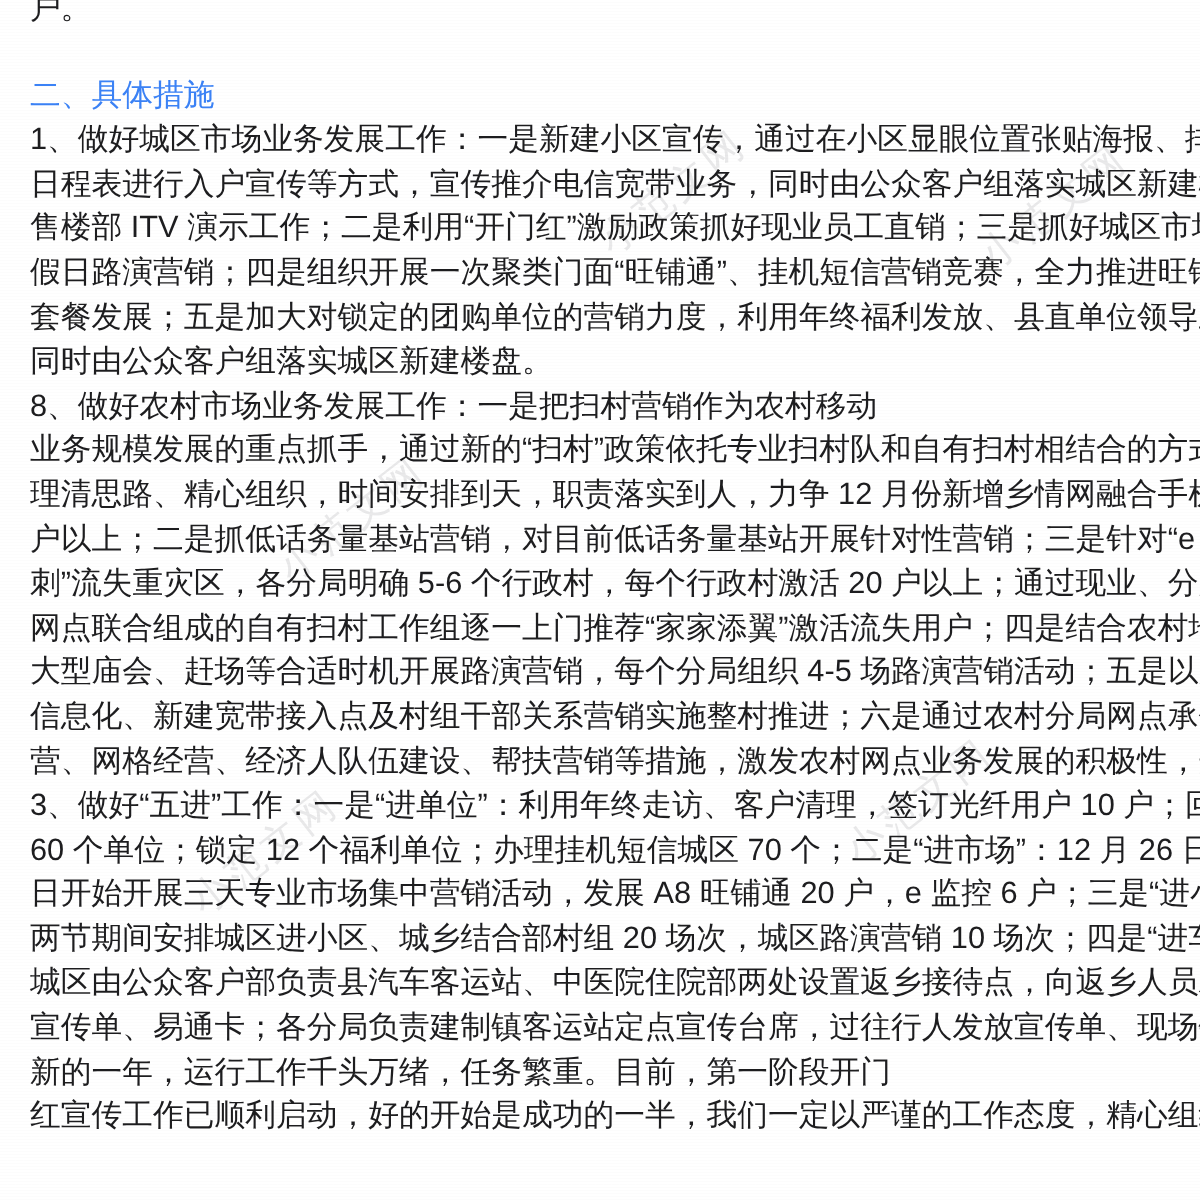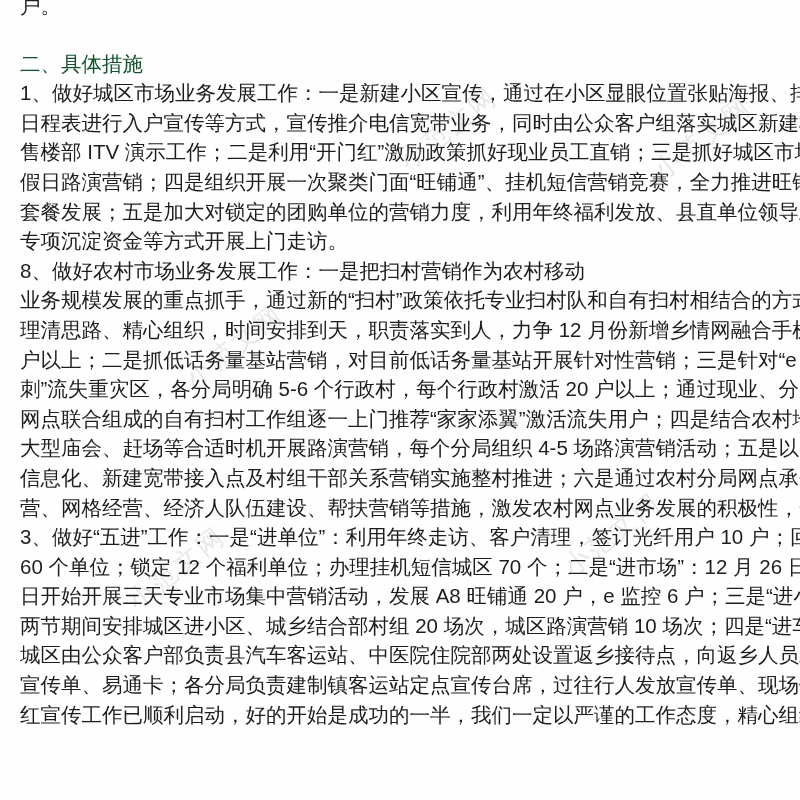--- a/index.html
+++ b/index.html
@@ -65,21 +65,21 @@
     margin-top: -9px;
   }
 
   .spacer-gap {
     height: 28px;
   }
 
   .line-heading {
     font-size: 20.5px;
     line-height: 29.6px;
-    color: #14532d;
+    color: #3b82f6;
     white-space: nowrap;
     font-weight: 400;
   }
 
   .line-justify {
     letter-spacing: 0px;
   }
 
   
   #grain {
@@ -110,35 +110,36 @@
     <div class="spacer-gap"></div>
 
     <div class="line-heading">二、具体措施</div>
 
     <div id="body-lines">
         <div class="line line-justify">1、做好城区市场业务发展工作：一是新建小区宣传，通过在小区显眼位置张贴海报、排定</div>
         <div class="line line-justify">日程表进行入户宣传等方式，宣传推介电信宽带业务，同时由公众客户组落实城区新建楼盘</div>
         <div class="line line-justify">售楼部 ITV 演示工作；二是利用“开门红”激励政策抓好现业员工直销；三是抓好城区市场节</div>
         <div class="line line-justify">假日路演营销；四是组织开展一次聚类门面“旺铺通”、挂机短信营销竞赛，全力推进旺铺通</div>
         <div class="line line-justify">套餐发展；五是加大对锁定的团购单位的营销力度，利用年终福利发放、县直单位领导上任，</div>
-        <div class="line line-justify">专项沉淀资金等方式开展上门走访。</div>
+        <div class="line line-justify">同时由公众客户组落实城区新建楼盘。</div>
         <div class="line line-justify">8、做好农村市场业务发展工作：一是把扫村营销作为农村移动</div>
         <div class="line line-justify">业务规模发展的重点抓手，通过新的“扫村”政策依托专业扫村队和自有扫村相结合的方式，</div>
         <div class="line line-justify">理清思路、精心组织，时间安排到天，职责落实到人，力争 12 月份新增乡情网融合手机 800</div>
         <div class="line line-justify">户以上；二是抓低话务量基站营销，对目前低话务量基站开展针对性营销；三是针对“e 家冲</div>
         <div class="line line-justify">刺”流失重灾区，各分局明确 5-6 个行政村，每个行政村激活 20 户以上；通过现业、分局、</div>
         <div class="line line-justify">网点联合组成的自有扫村工作组逐一上门推荐“家家添翼”激活流失用户；四是结合农村地区</div>
         <div class="line line-justify">大型庙会、赶场等合适时机开展路演营销，每个分局组织 4-5 场路演营销活动；五是以乡镇</div>
         <div class="line line-justify">信息化、新建宽带接入点及村组干部关系营销实施整村推进；六是通过农村分局网点承包经</div>
         <div class="line line-justify">营、网格经营、经济人队伍建设、帮扶营销等措施，激发农村网点业务发展的积极性，开门</div>
         <div class="line line-justify">3、做好“五进”工作：一是“进单位”：利用年终走访、客户清理，签订光纤用户 10 户；回馈</div>
         <div class="line line-justify">60 个单位；锁定 12 个福利单位；办理挂机短信城区 70 个；二是“进市场”：12 月 26 日-28</div>
         <div class="line line-justify">日开始开展三天专业市场集中营销活动，发展 A8 旺铺通 20 户，e 监控 6 户；三是“进小区”：</div>
         <div class="line line-justify">两节期间安排城区进小区、城乡结合部村组 20 场次，城区路演营销 10 场次；四是“进车站”：</div>
         <div class="line line-justify">城区由公众客户部负责县汽车客运站、中医院住院部两处设置返乡接待点，向返乡人员发放</div>
         <div class="line line-justify">宣传单、易通卡；各分局负责建制镇客运站定点宣传台席，过往行人发放宣传单、现场销售</div>
+        <div class="line line-justify">新的一年，运行工作千头万绪，任务繁重。目前，第一阶段开门</div>
         <div class="line line-justify">红宣传工作已顺利启动，好的开始是成功的一半，我们一定以严谨的工作态度，精心组织，</div>
       </div>
 
   </div>
 
   <div id="grain"></div>
 </div>
 
 </body></html>

